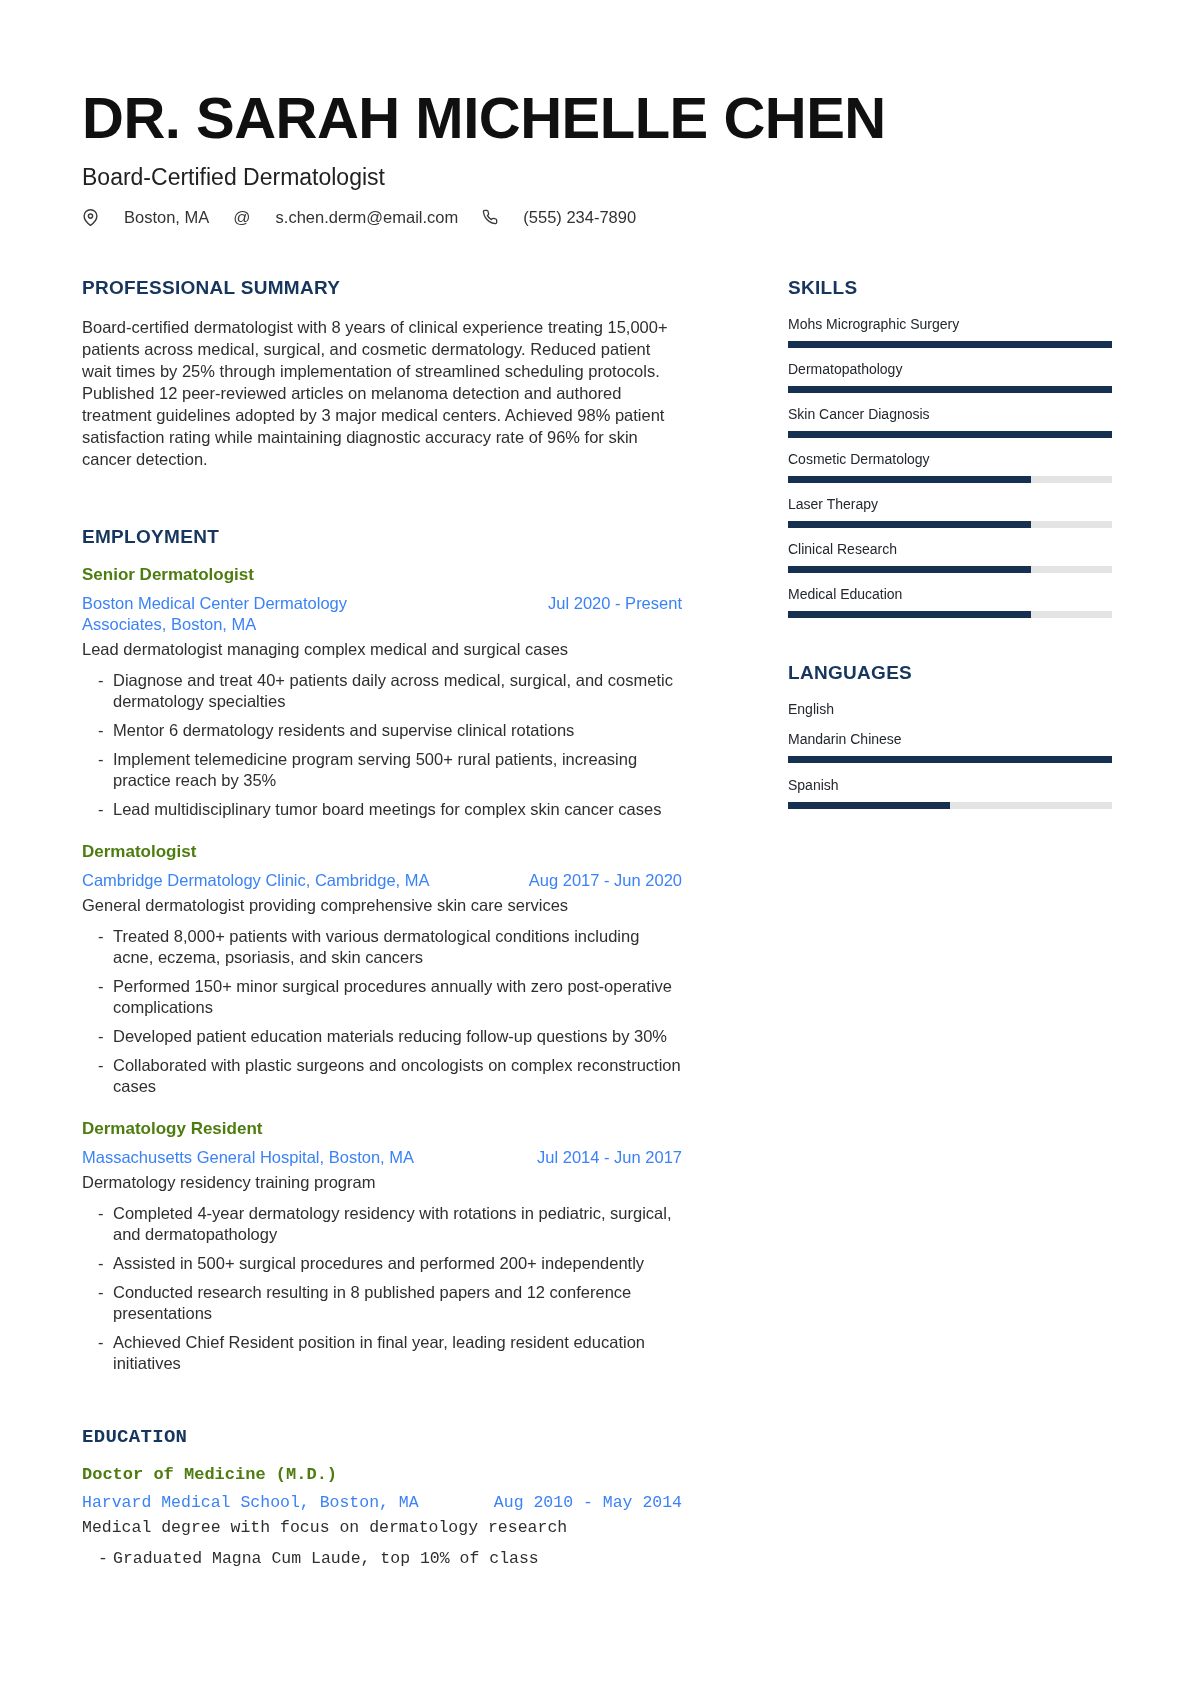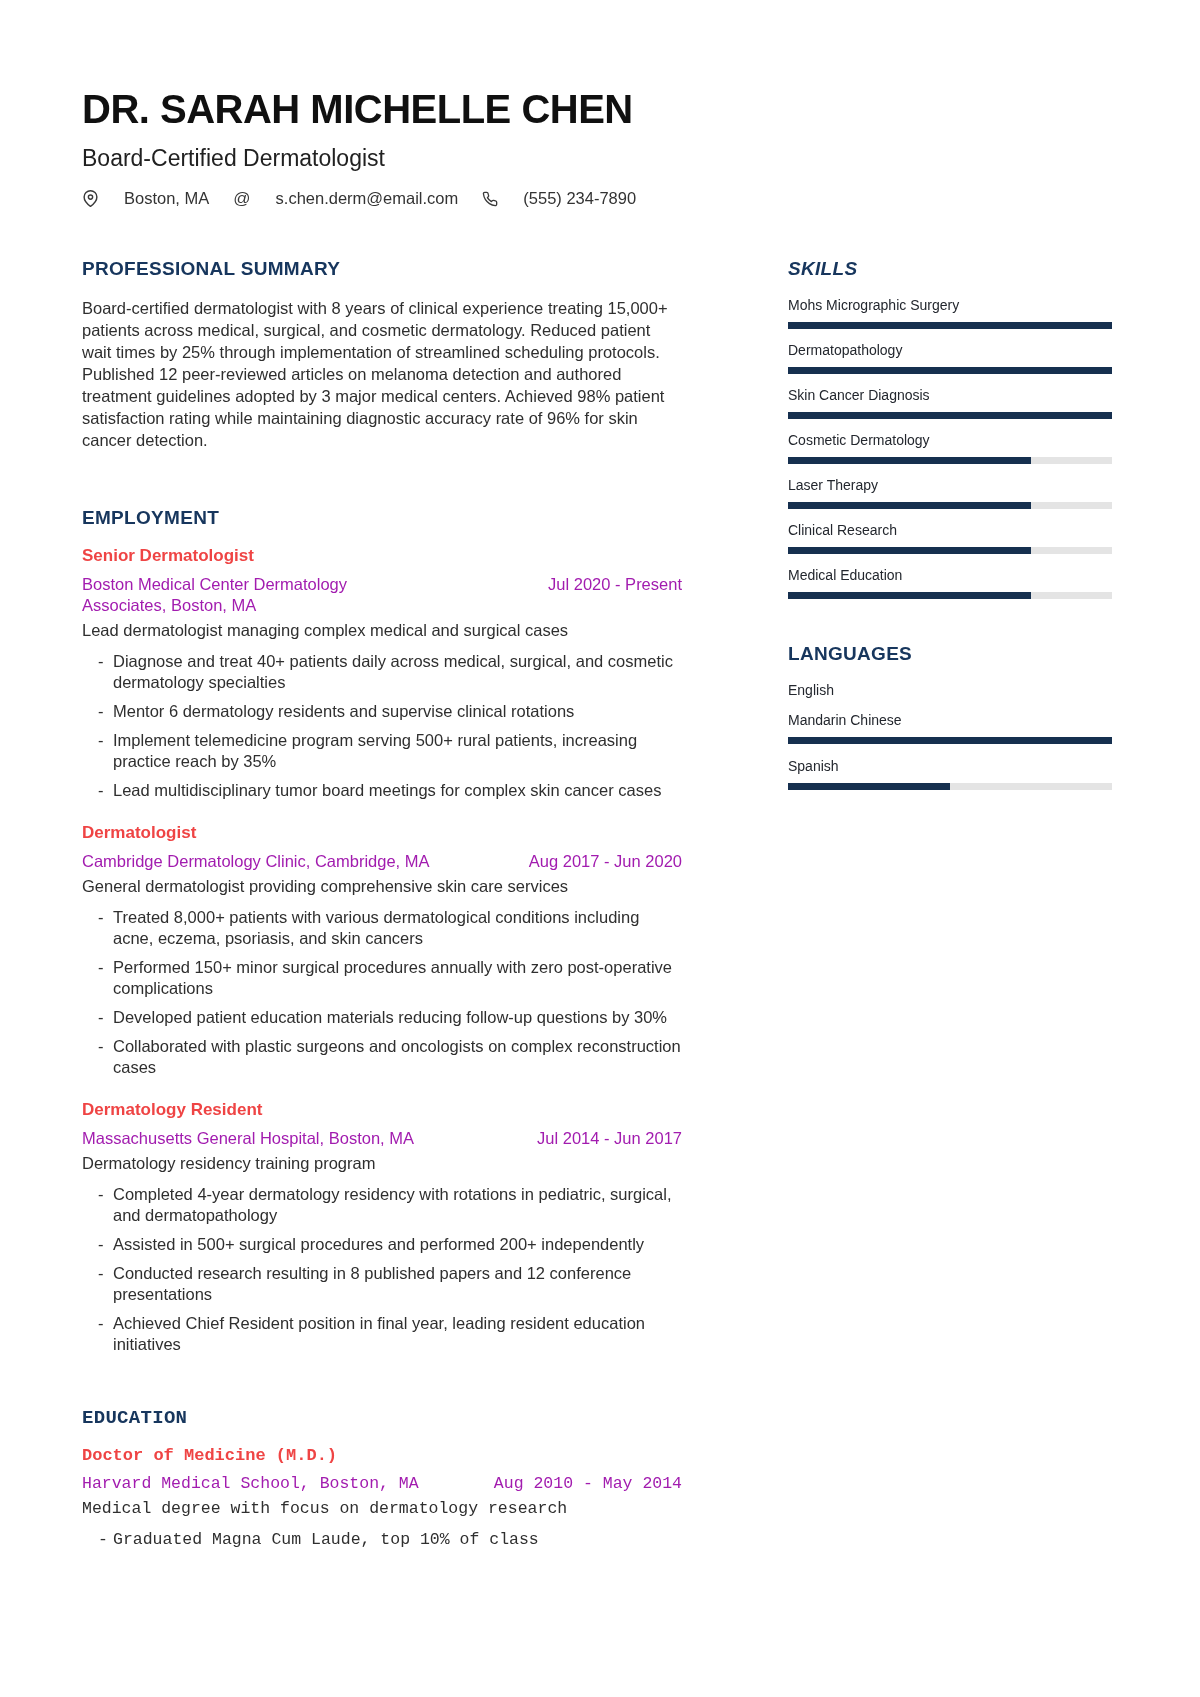--- a/index.html
+++ b/index.html
@@ -1,60 +1,60 @@
 <!DOCTYPE html>
 <html><head>
 <meta charset="utf-8">
 <style>
   * { margin:0; padding:0; box-sizing:border-box; }
   html,body { background:#ffffff; }
   body { width:1200px; height:1697px; overflow:hidden; font-family:"Liberation Sans", sans-serif; }
   .page { width:1200px; height:1697px; background:#ffffff; padding:88px 88px 0 82px; color:#2f2f2f; }
 
   
-  .name { font-size:40px; font-weight:700; color:#101010; letter-spacing:-0.5px; line-height:1.05; }
+  .name { font-size:58px; font-weight:700; color:#101010; letter-spacing:-0.5px; line-height:1.05; }
   .prof-title { font-size:23px; font-weight:400; color:#212121; margin-top:15px; }
   .contact-row { display:flex; align-items:center; gap:24px; margin-top:17px; font-size:16.5px; color:#333333; }
   .contact-item { display:flex; align-items:center; gap:25px; }
   .icon { display:inline-flex; align-items:center; justify-content:center; color:#3a3a3a; }
   .icon svg { display:block; }
   .at-char { font-size:17px; color:#3a3a3a; line-height:1; }
 
   
   .columns { display:flex; margin-top:50px; }
   .main { width:600px; flex:0 0 600px; }
   .sidebar { width:324px; flex:0 0 324px; margin-left:106px; }
 
   
   .section-heading { font-size:19px; font-weight:700; color:#17365d; letter-spacing:0.3px; }
   .summary-text { margin-top:17px; font-size:16.5px; line-height:22px; color:#2f2f2f; }
 
   .employment { margin-top:56px; }
   .job { margin-top:17px; }
   .job + .job { margin-top:22px; }
-  .job-title { font-size:17px; font-weight:700; color:#ef4444; }
-  .job-line { display:flex; justify-content:space-between; align-items:flex-start; margin-top:8px; font-size:16.5px; line-height:21px; color:#a21caf; }
+  .job-title { font-size:17px; font-weight:700; color:#4d7c0f; }
+  .job-line { display:flex; justify-content:space-between; align-items:flex-start; margin-top:8px; font-size:16.5px; line-height:21px; color:#3b82f6; }
   .company { }
   .company.wrap-narrow { max-width:280px; }
   .dates { white-space:nowrap; margin-left:16px; }
   .job-summary { margin-top:4px; font-size:16.5px; line-height:21px; color:#2f2f2f; }
   ul.bullets { list-style:none; margin-top:10px; padding-left:16px; }
   ul.bullets li { position:relative; padding-left:15px; font-size:16.5px; line-height:21px; color:#2f2f2f; margin-bottom:8px; }
   ul.bullets li::before { content:"-"; position:absolute; left:0; top:0; }
 
   .education { margin-top:52px;font-family:Liberation Mono, monospace; }
 
   
   .skill-row { margin-bottom:13px; }
   .skill-label { font-size:14px; color:#23272e; }
   .bar { height:7px; background:#e4e4e4; margin-top:9px; width:100%; }
   .bar-fill { height:100%; width:0; background:#16304f; }
   .languages { margin-top:44px; }
   .languages .section-heading { margin-bottom:17px; }
-  .skills .section-heading { margin-bottom:17px;font-style:italic; }
+  .skills .section-heading { margin-bottom:17px; }
   .lang-row { margin-bottom:14px; }
 </style>
 </head>
 <body>
 
 <div class="page">
 
   <div>
     <div class="name">DR. SARAH MICHELLE CHEN</div>
     <div class="prof-title">Board-Certified Dermatologist</div>

